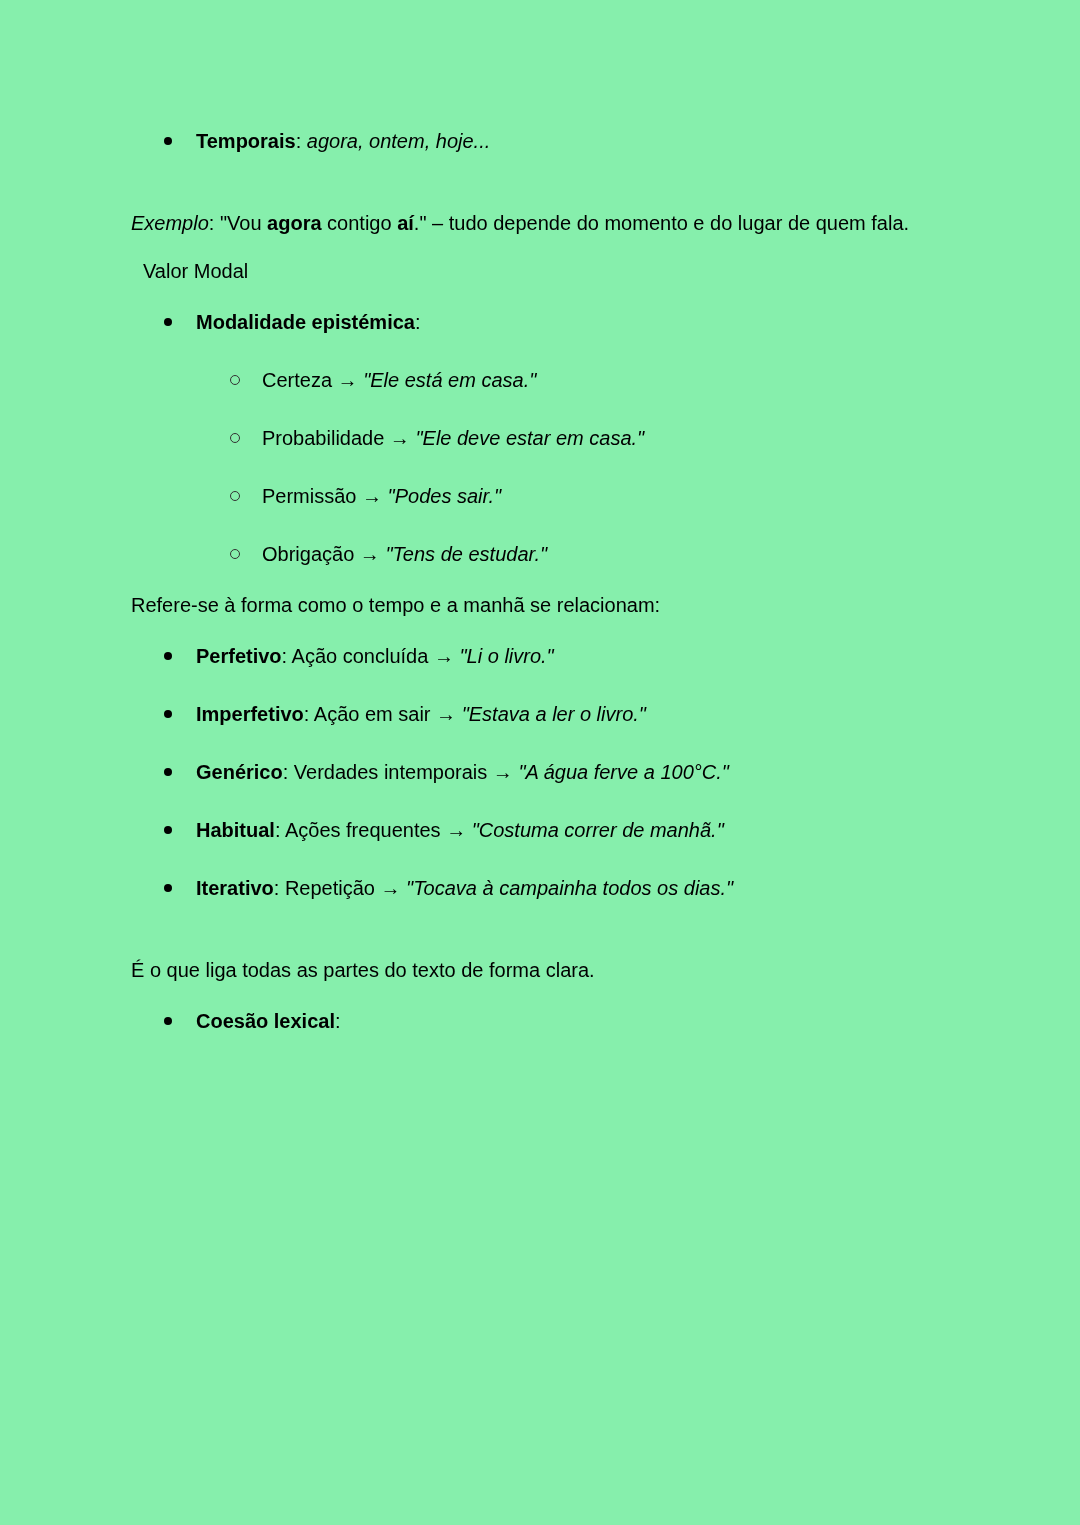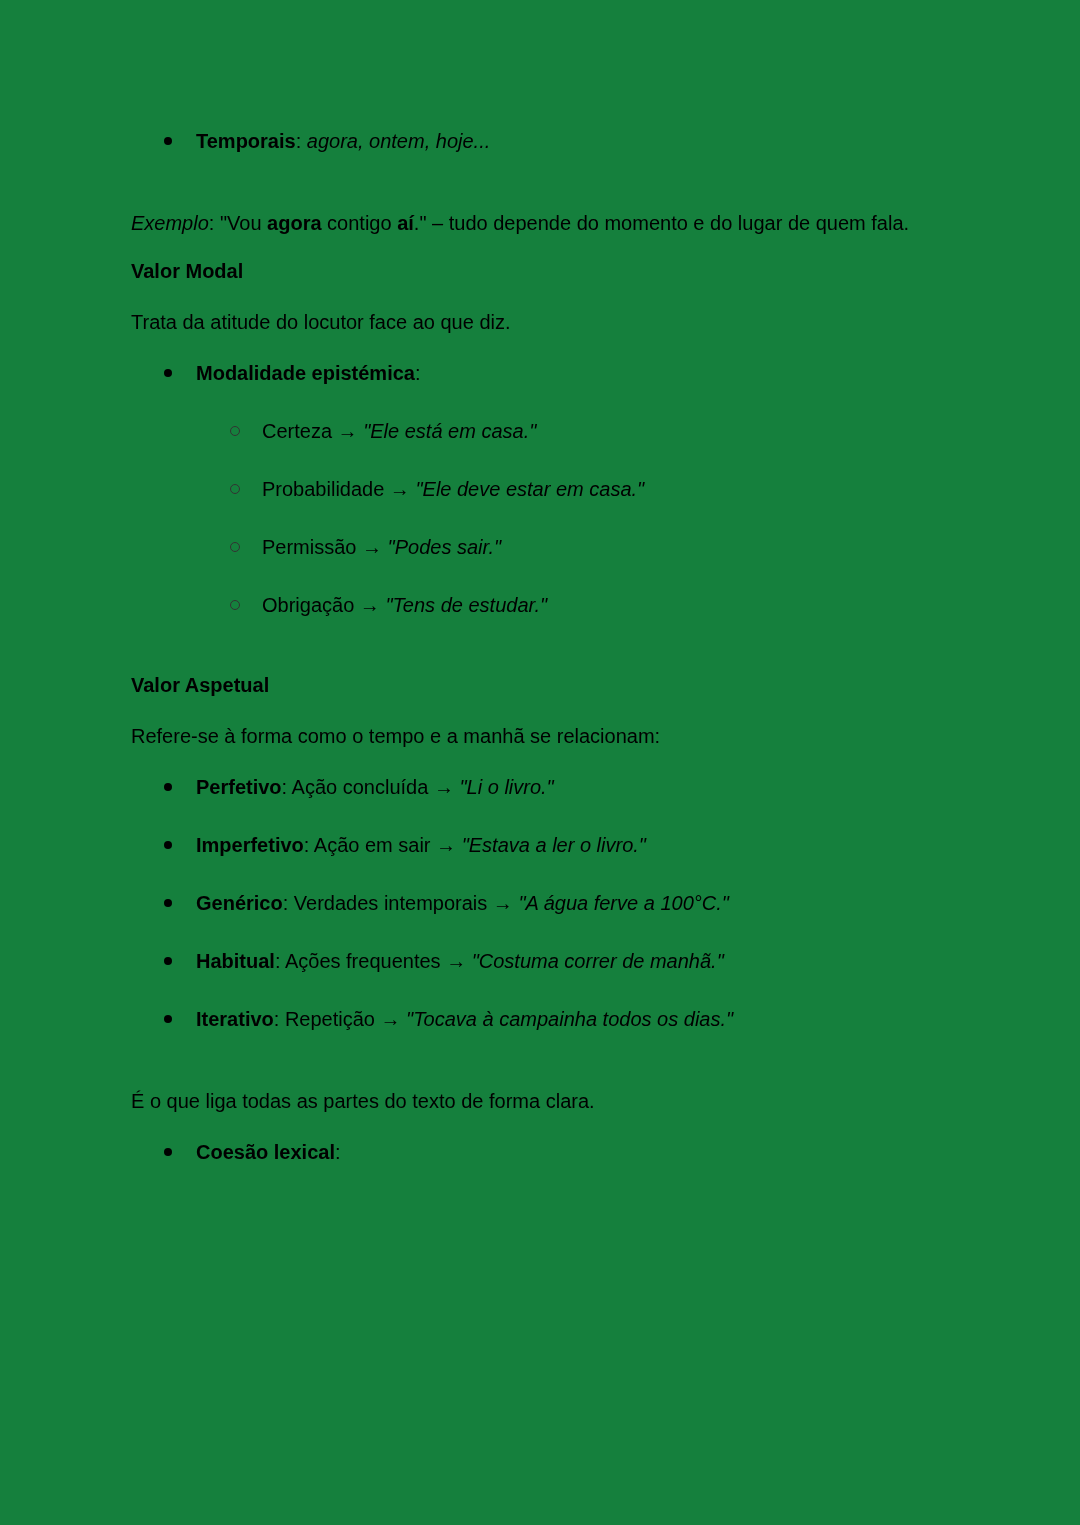--- a/index.html
+++ b/index.html
@@ -4,21 +4,21 @@
 <style>
   html, body {
     margin: 0;
     padding: 0;
     background: #ffffff;
   }
   .page {
     position: relative;
     width: 1080px;
     height: 1525px;
-    background: #15803d;
+    background: #86efac;
     overflow: hidden;
     font-family: "Liberation Sans", "DejaVu Sans", sans-serif;
     color: #000000;
   }
   .doc-body {
     box-sizing: border-box;
     width: 100%;
     height: 100%;
     padding: 127px 131px 0 131px;
     font-size: 20px;
@@ -37,21 +37,21 @@
   
   .bullet + .bullet,
   .bullet + .sub-bullet,
   .sub-bullet + .sub-bullet,
   .sub-bullet + .bullet       { margin-top: 30px; }
   .bullet + .paragraph        { margin-top: 54px; }
   .paragraph + .heading       { margin-top: 20px; }
   .bullet + .heading,
   .sub-bullet + .heading      { margin-top: 52px; }
 
-  .heading { font-weight: 700; }
+  .heading { font-weight: 400; margin-left: 12px; }
 
   .marker {
     position: absolute;
     box-sizing: border-box;
     border-radius: 50%;
   }
   .bullet > .marker {
     left: 33px;
     top: 10px;
     width: 8px;
@@ -71,27 +71,25 @@
   .i { font-style: italic; }
 </style>
 </head>
 <body>
 
 <div class="page">
   <div class="doc-body">
       <div class="block bullet"><span class="marker"></span><span class="b ">Temporais</span><span class="">: </span><span class="i">agora, ontem, hoje...</span></div>
       <div class="block paragraph"><span class="i">Exemplo</span><span class="">: "Vou </span><span class="b ">agora</span><span class=""> contigo </span><span class="b ">aí</span><span class="">." – tudo depende do momento e do lugar de quem fala.</span></div>
       <div class="block heading"><span class="">Valor Modal</span></div>
-      <div class="block paragraph"><span class="">Trata da atitude do locutor face ao que diz.</span></div>
       <div class="block bullet"><span class="marker"></span><span class="b ">Modalidade epistémica</span><span class="">:</span></div>
       <div class="block sub-bullet"><span class="marker"></span><span class="">Certeza → </span><span class="i">"Ele está em casa."</span></div>
       <div class="block sub-bullet"><span class="marker"></span><span class="">Probabilidade → </span><span class="i">"Ele deve estar em casa."</span></div>
       <div class="block sub-bullet"><span class="marker"></span><span class="">Permissão → </span><span class="i">"Podes sair."</span></div>
       <div class="block sub-bullet"><span class="marker"></span><span class="">Obrigação → </span><span class="i">"Tens de estudar."</span></div>
-      <div class="block heading"><span class="">Valor Aspetual</span></div>
       <div class="block paragraph"><span class="">Refere-se à forma como o tempo e a manhã se relacionam:</span></div>
       <div class="block bullet"><span class="marker"></span><span class="b ">Perfetivo</span><span class="">: Ação concluída → </span><span class="i">"Li o livro."</span></div>
       <div class="block bullet"><span class="marker"></span><span class="b ">Imperfetivo</span><span class="">: Ação em sair → </span><span class="i">"Estava a ler o livro."</span></div>
       <div class="block bullet"><span class="marker"></span><span class="b ">Genérico</span><span class="">: Verdades intemporais → </span><span class="i">"A água ferve a 100°C."</span></div>
       <div class="block bullet"><span class="marker"></span><span class="b ">Habitual</span><span class="">: Ações frequentes → </span><span class="i">"Costuma correr de manhã."</span></div>
       <div class="block bullet"><span class="marker"></span><span class="b ">Iterativo</span><span class="">: Repetição → </span><span class="i">"Tocava à campainha todos os dias."</span></div>
       <div class="block paragraph"><span class="">É o que liga todas as partes do texto de forma clara.</span></div>
       <div class="block bullet"><span class="marker"></span><span class="b ">Coesão lexical</span><span class="">:</span></div>
     </div>
 </div>

